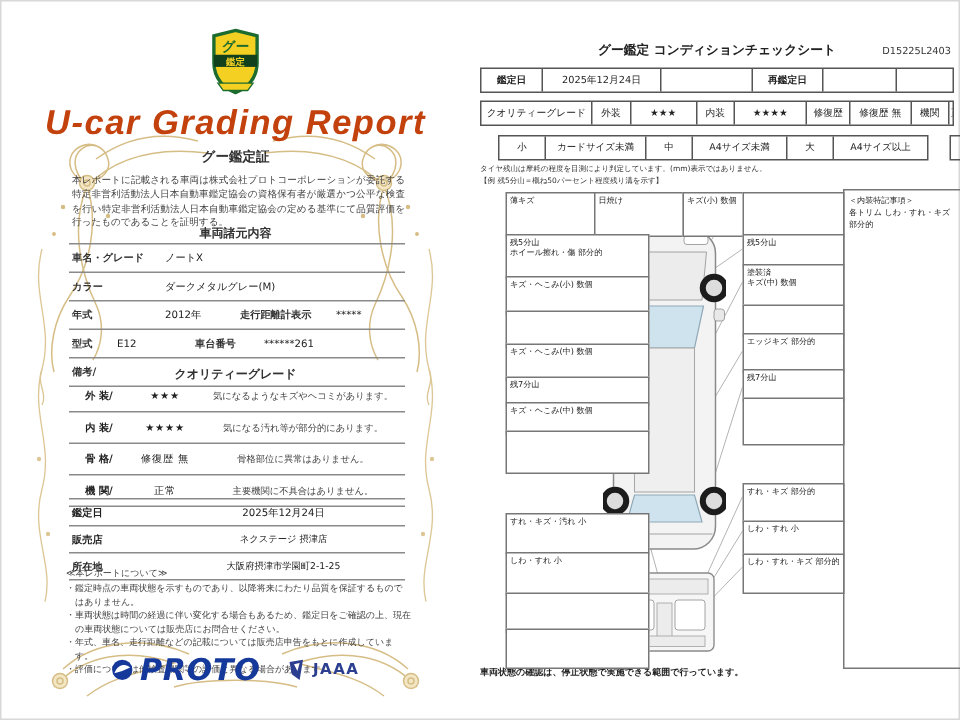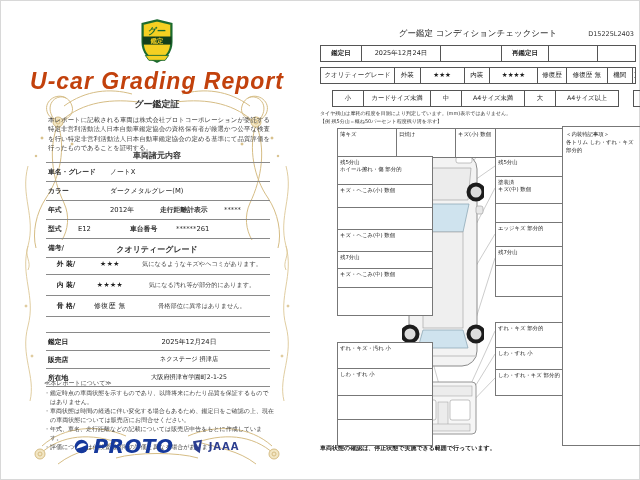--- a/index.html
+++ b/index.html
@@ -38,21 +38,21 @@
   .mval{flex:1;text-align:center;}
   .notes{position:absolute;left:38px;top:372px;width:230px;font-size:6px;line-height:1.5;color:#444;}
   .notes .nt{margin-bottom:1px;}
   .note-line{padding-left:6px;text-indent:-6px;}
   .logos{position:absolute;left:0;top:428px;width:100%;display:flex;justify-content:center;align-items:center;gap:16px;}
   .logo-item{display:flex;align-items:center;gap:4px;}
   .proto-text{font-size:20px;font-weight:bold;font-style:italic;color:#15389b;letter-spacing:0.5px;}
   .jaaa-text{font-size:10px;font-weight:bold;color:#2c3e8f;letter-spacing:1px;}
   
   .page-right{position:absolute;left:320px;top:22px;width:316px;height:446px;background:#fff;}
-  .sheet-title{text-align:center;font-size:8.5px;font-weight:normal;color:#222;padding-top:6px;}
+  .sheet-title{text-align:center;font-size:8.5px;font-weight:bold;color:#222;padding-top:6px;}
   .sheet-code{position:absolute;right:2px;top:8px;font-size:6.5px;color:#333;}
   .trow{display:flex;border:1px solid #555;margin-top:5px;}
   .tcell{border-right:1px solid #555;padding:3px 1px;font-size:6.5px;text-align:center;overflow:hidden;white-space:nowrap;}
   .tcell:last-child{border-right:none;flex:1;}
   .state-bar{border:1px solid #555;margin-top:6px;text-align:center;font-size:7px;font-weight:bold;padding:3px 0;}
   .legend-row{display:flex;margin-top:6px;align-items:stretch;}
   .legend-t{display:flex;border:1px solid #555;}
   .lcell{border-right:1px solid #555;padding:3px 2px;font-size:6.3px;text-align:center;}
   .lcell:last-child{border-right:none;}
   .tire-notes{font-size:5px;color:#333;margin-top:3px;line-height:1.5;}
@@ -154,20 +154,25 @@
       <div class="grow">
         <span class="glab">内 装/</span>
         <span class="gval">★★★★</span>
         <span class="gdesc">気になる汚れ等が部分的にあります。</span>
       </div>
       <div class="grow">
         <span class="glab">骨 格/</span>
         <span class="gval" style="font-weight:normal;">修復歴 無</span>
         <span class="gdesc">骨格部位に異常はありません。</span>
       </div>
+      <div class="grow">
+        <span class="glab">機 関/</span>
+        <span class="gval" style="font-weight:normal;">正常</span>
+        <span class="gdesc">主要機関に不具合はありません。</span>
+      </div>
     </div>
 
     <div class="meta">
       <div class="mrow">
         <span class="mlab">鑑定日</span>
         <span class="mval">2025年12月24日</span>
       </div>
       <div class="mrow">
         <span class="mlab">販売店</span>
         <span class="mval" style="font-size:6.2px;">ネクステージ 摂津店</span>

